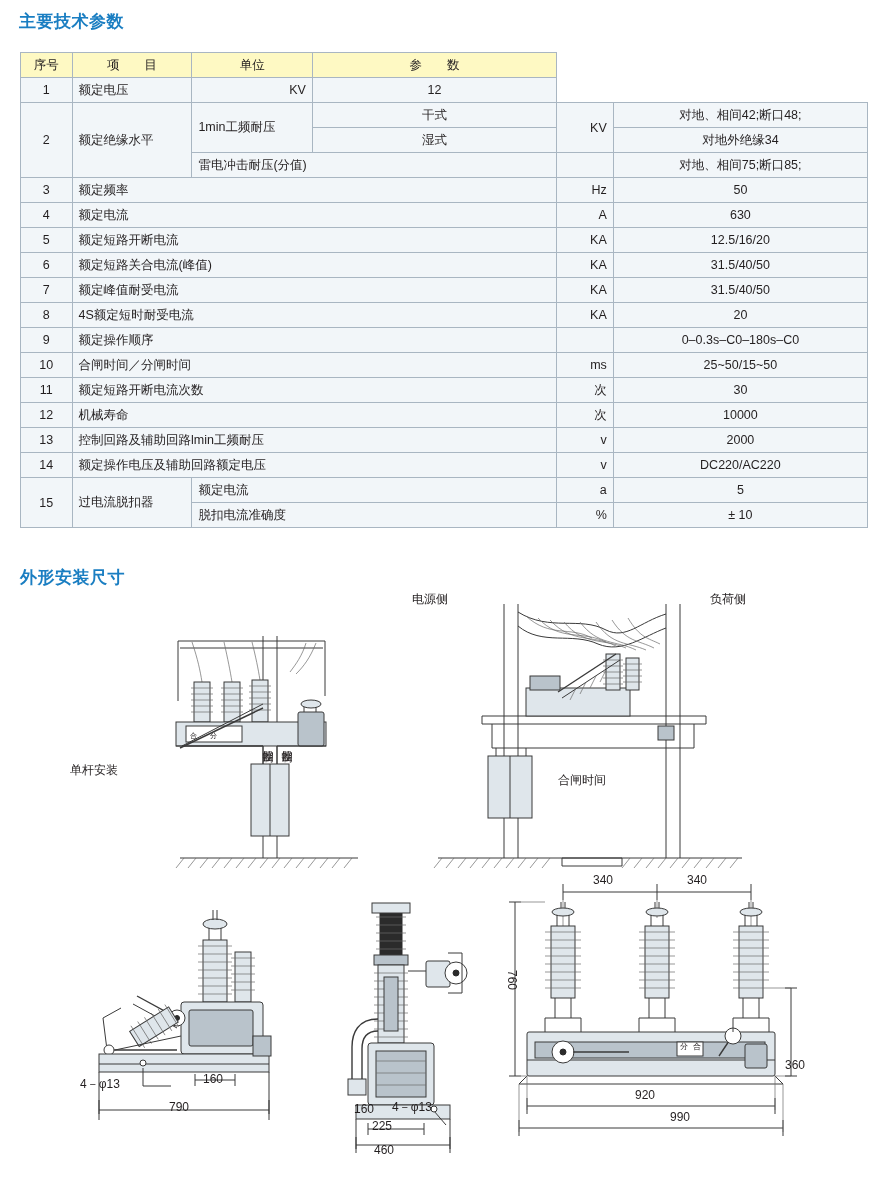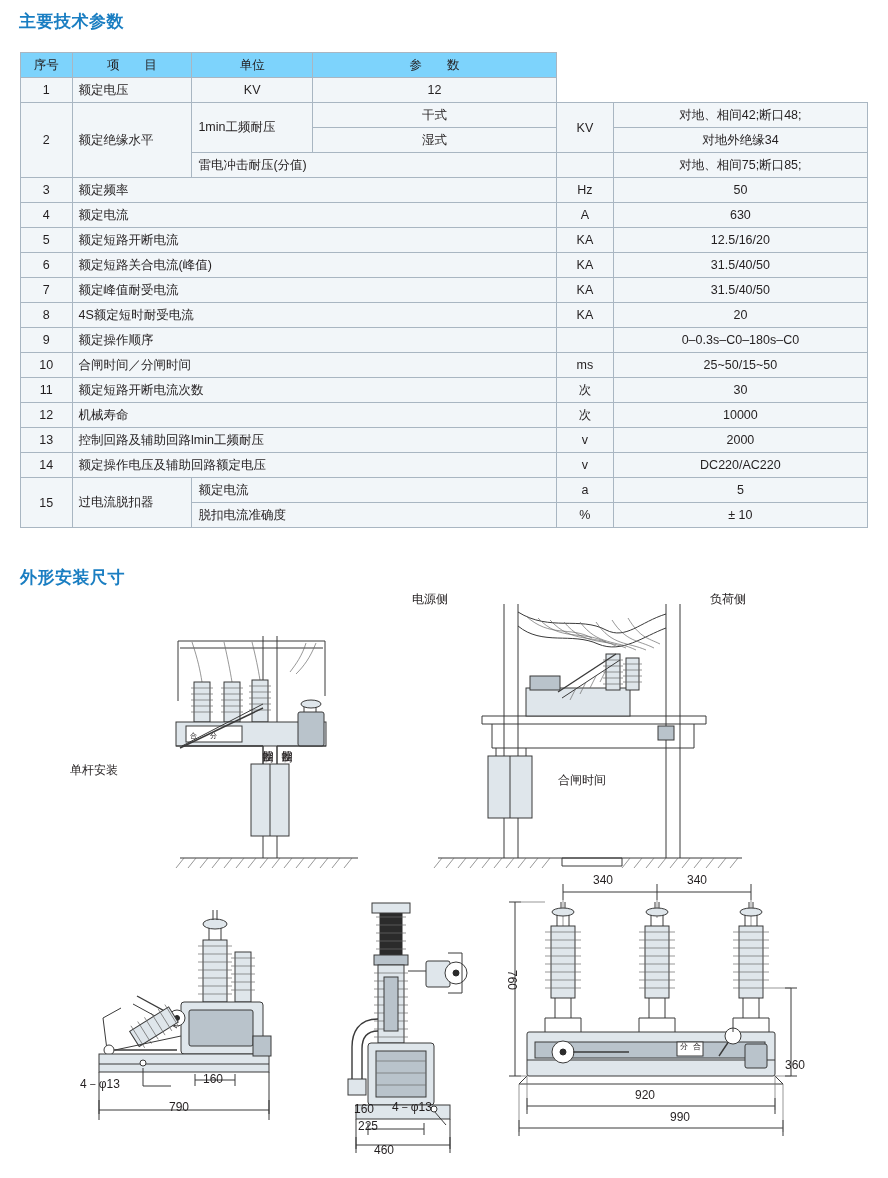--- a/index.html
+++ b/index.html
@@ -47,26 +47,26 @@
     border-collapse: collapse;
     font-size: 12.5px;
   }
   table.spec td {
     border: 1px solid #a9b6c2;
     height: 22px;
     padding: 1px 6px;
     background: #f2f6f9;
   }
   table.spec tr.head td {
-    background: #7dd3fc;
+    background: #fef9c3;
     text-align: center;
     font-size: 12.5px;
   }
   .c-no { width: 46px; text-align: center; }
-  .c-unit { width: 52px; text-align: center; }
+  .c-unit { width: 52px; text-align: right; }
   .c-val { width: 290px; text-align: center; }
   .c-item { }
   .center { text-align: center; }
   .sub-label { width: 132px; }
 
   
   .draw {
     position: absolute;
     color: #231f20;
   }
@@ -420,21 +420,21 @@
       <path class="ln" d="M38 230 V242 M94 230 V242"></path>
       <path class="ln" d="M26 252 H120"></path>
       <path class="ln" d="M26 244 V260 M120 244 V260"></path>
       <path class="ln" d="M26 226 V256 M120 226 V256"></path>
 
       <path class="ln" d="M104 218 L116 232"></path>
       <circle class="fillw" cx="104" cy="216" r="3"></circle>
     </svg>
     <div class="lbl" style="left:24px; top:209px;">160</div>
     <div class="lbl" style="left:62px; top:206px;">4－φ13</div>
-    <div class="lbl" style="left:28px; top:226px;">225</div>
+    <div class="lbl" style="left:42px; top:226px;">225</div>
     <div class="lbl" style="left:44px; top:250px;">460</div>
   </div>
 
   <div class="draw" style="left:505px; top:870px; width:300px; height:295px;">
     <svg width="300" height="295" viewBox="0 0 300 295">
 
       <path class="ln" d="M58 22 H152 M152 22 H246"></path>
       <path class="ln" d="M58 14 V30 M152 14 V30 M246 14 V30"></path>
       <path class="lnt" d="M58 30 V58 M152 30 V48 M246 30 V58"></path>
 

